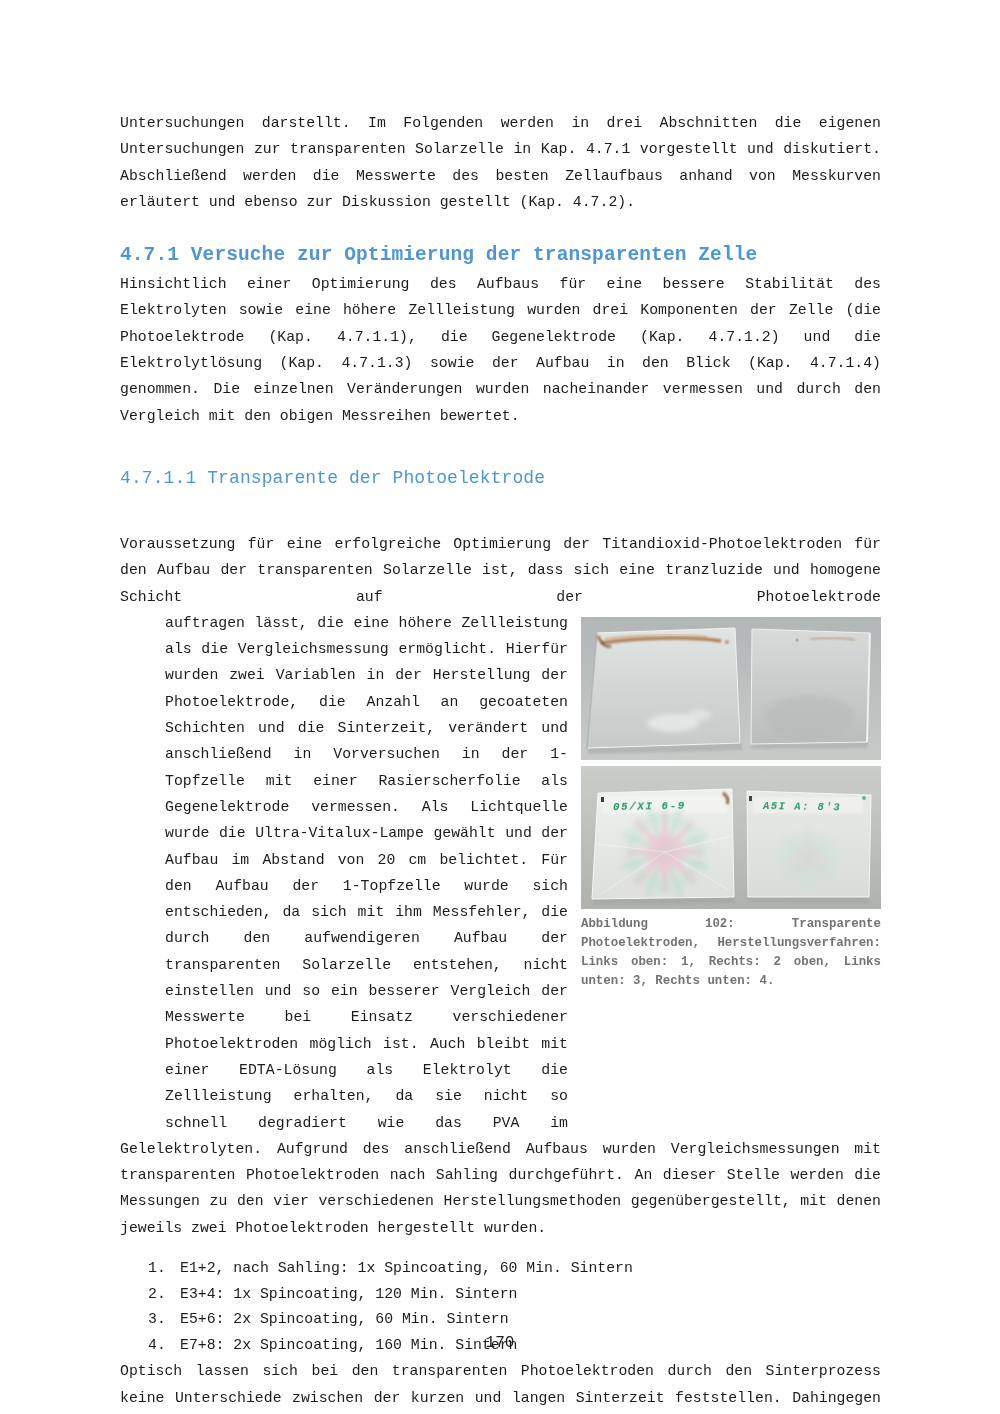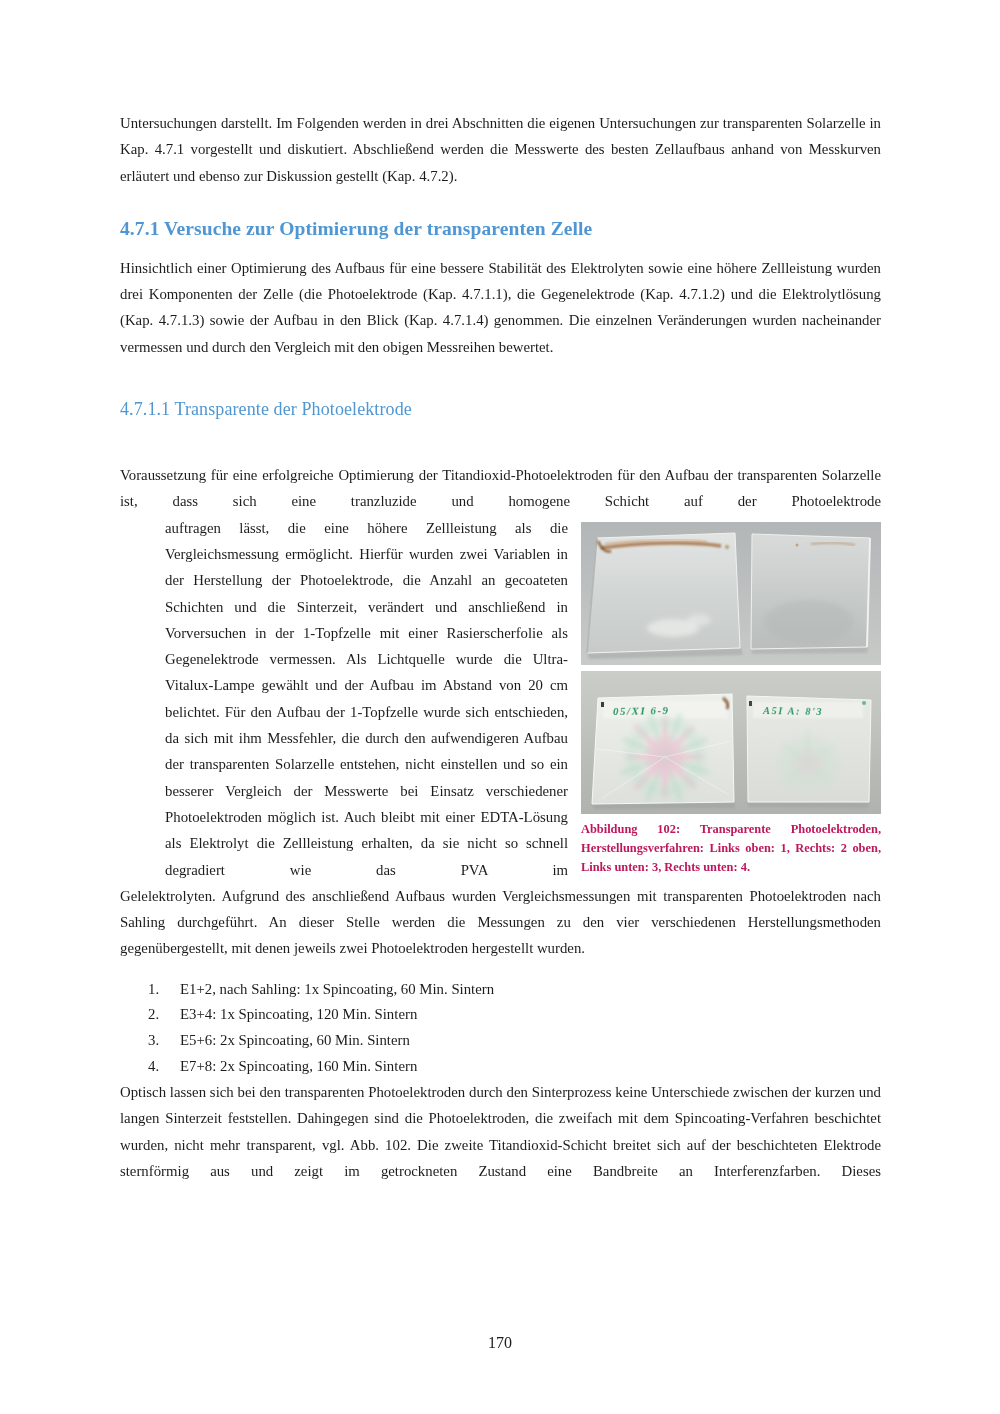--- a/index.html
+++ b/index.html
@@ -1,48 +1,48 @@
 <!DOCTYPE html>
 <html lang="de"><head>
 <meta charset="utf-8">
 <style>
   html,body{margin:0;padding:0;background:#ffffff;}
   .page{
     position:relative;
     width:1000px;height:1414px;
     background:#ffffff;
     overflow:hidden;
-    font-family:Liberation Serif, serif;
+    font-family:Liberation Mono, monospace;
     color:#1c1c1c;
   }
   .content{position:absolute;left:120px;top:0;width:761px;}
   .body-text{
     font-size:14.8px;line-height:26.3px;
     text-align:justify;hyphens:none;
     margin:0;color:#1c1c1c;
   }
   .last-just{text-align-last:justify;}
   .p1{margin-top:110px;}
   h2.sec{
     color:#4f96d2;font-size:19.5px;font-weight:700;
-    margin:26px 0 12px 0;line-height:28px;letter-spacing:.1px;
+    margin:26px 0 2px 0;line-height:28px;letter-spacing:.1px;
   }
   h3.subsec{
     color:#4f96d2;font-size:18px;font-weight:400;
     margin:36px 0 0 0;line-height:26px;letter-spacing:.1px;
   }
   .p2{}
   .p3i{margin-top:40px;}
   .wrap-row{display:flex;gap:13px;align-items:flex-start;margin-left:45px;}
   .wrap-text{flex:1 1 auto;}
   figure.fig{margin:0;padding:0;flex:0 0 300px;width:300px;padding-top:7px;}
   .photo{display:block;width:300px;height:143px;margin:0 0 6px 0;}
   figcaption.caption{
     margin-top:5px;
-    font-size:12.4px;font-weight:700;color:#be185d;
+    font-size:12.4px;font-weight:700;color:#737373;
     line-height:19px;text-align:justify;hyphens:none;
   }
   .p-after{margin-top:0;}
   .list{margin:15px 0 0 0;padding-left:28px;}
   .li{display:flex;font-size:14.8px;line-height:25.6px;}
   .li-num{width:32px;flex:0 0 32px;}
   .li-text{flex:1;}
   .closing{}
   .page-number{
     position:absolute;left:0;right:0;bottom:62px;

